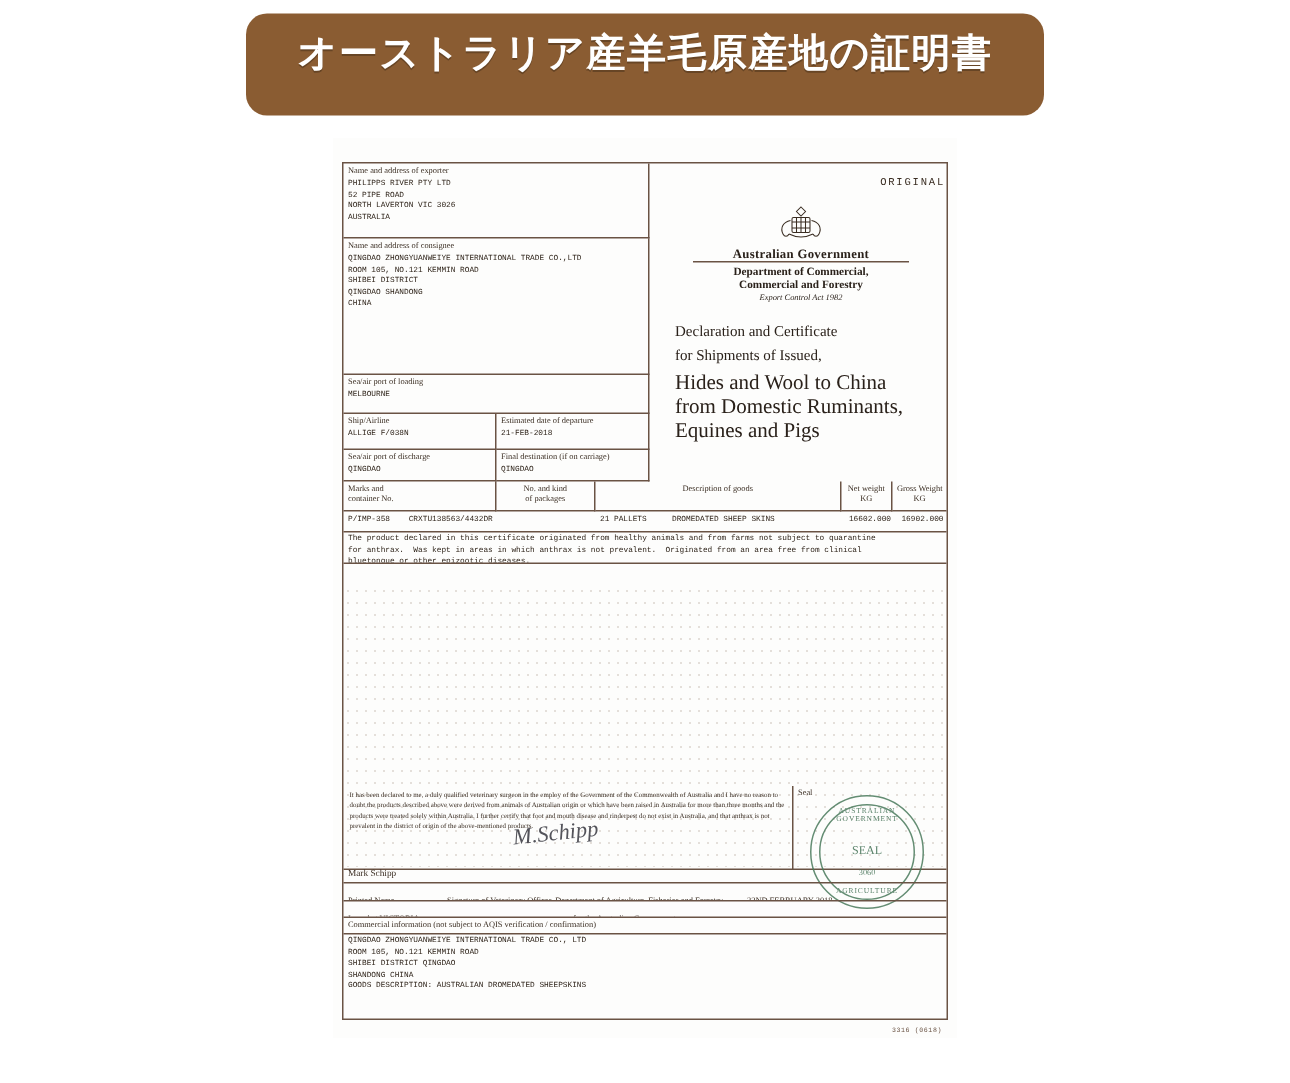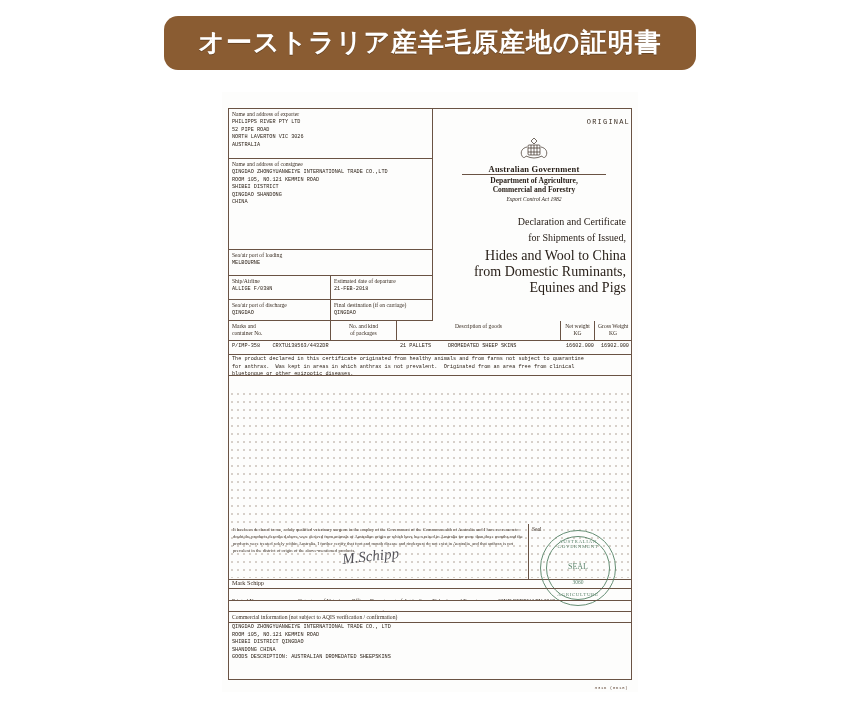--- a/index.html
+++ b/index.html
@@ -27,21 +27,21 @@
     width: 860px;
     height: 86px;
     display: flex;
     align-items: center;
     justify-content: center;
   }
   .banner {
     background: #8a5c32;
     color: #ffffff;
     border-radius: 14px;
-    padding: 13px 34px 15px 34px;
+    padding: 13px 34px 29px 34px;
     font-size: 26px;
     font-weight: bold;
     letter-spacing: 1px;
     line-height: 1;
     white-space: nowrap;
     text-shadow: 0 1px 0 rgba(0,0,0,0.25);
   }
   
   .sheet {
     position: absolute;
@@ -131,23 +131,23 @@
   .gov4 { top: 104px; font-size: 5.6px; font-style: italic; }
   .rule-gov {
     position: absolute;
     left: 240px;
     top: 82px;
     width: 144px;
     border-top: 1px solid #6a5344;
   }
   .title-block {
     position: absolute;
-    left: 212px;
+    left: 228px;
     width: 192px;
-    text-align: right;
+    text-align: left;
     color: #2a211a;
     font-family: "Liberation Serif", serif;
   }
   .t1 { top: 124px; font-size: 10px; }
   .t2 { top: 140px; font-size: 10px; }
   .t3 { top: 156px; font-size: 14px; }
   .t4 { top: 172px; font-size: 14px; }
 
   
   .dots {
@@ -250,21 +250,21 @@
         <path d="M17 9 v10 M20 9 v10 M23 9 v10"></path>
         <path d="M14 12 h12 M14 16 h12"></path>
         <path d="M13 11 C8 12 6 16 8 20 C9 22 11 22 12 20"></path>
         <path d="M27 11 C32 12 34 16 32 20 C31 22 29 22 28 20"></path>
         <path d="M12 20 q8 4 16 0"></path>
       </g>
     </svg>
 
     <div class="rule-gov"></div>
     <div class="govline gov1">Australian Government</div>
-    <div class="govline gov2">Department of Agriculture,</div>
+    <div class="govline gov2">Department of Commercial,</div>
     <div class="govline gov3">Commercial and Forestry</div>
     <div class="govline gov4">Export Control Act 1982</div>
 
     <div class="title-block t1">Declaration and Certificate</div>
     <div class="title-block t2">for Shipments of Issued,</div>
     <div class="title-block t3">Hides and Wool to China</div>
     <div class="title-block t4">from Domestic Ruminants, Equines and Pigs</div>
 
     <div class="cell br bb" style="left:7px; top:17px; width:204px; height:50px;">
       <span class="lbl">Name and address of exporter</span>

